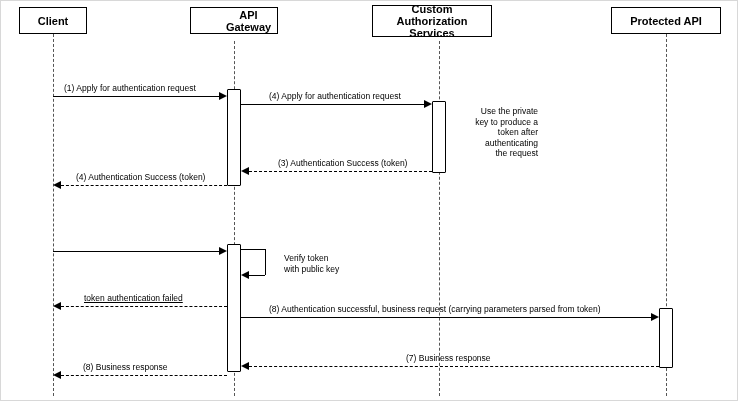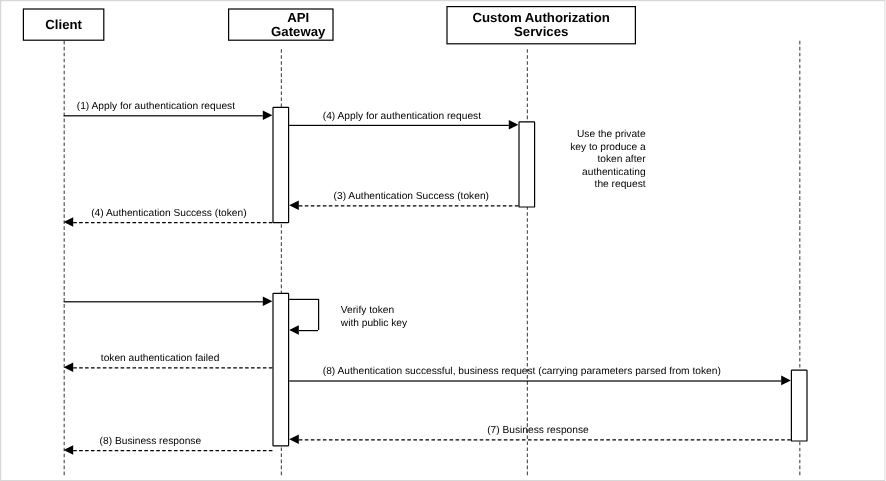--- a/index.html
+++ b/index.html
@@ -103,22 +103,25 @@
   <div class="lifeline-line" style="left:233px; top:40px; height:355px;"></div>
   <div class="lifeline-line" style="left:438px; top:40px; height:355px;"></div>
   <div class="lifeline-line" style="left:665px; top:33px; height:362px;"></div>
 
   <div class="lifeline-head" style="left:18px; top:6px; width:68px; height:27px;">
     <span>Client</span>
   </div>
   <div class="lifeline-head" style="left:189px; top:6px; width:88px; height:27px;padding-left:31px;">
     <span>API Gateway</span>
   </div>
-  <div class="lifeline-head" style="left:371px; top:4px; width:158px; height:32px;">
+  <div class="lifeline-head" style="left:371px; top:4px; width:120px; height:32px;">
     <span>Custom Authorization Services</span>
+  </div>
+  <div class="lifeline-head" style="left:610px; top:6px; width:110px; height:27px;">
+    <span>Protected API</span>
   </div>
 
   <div class="activation" style="left:226px; top:88px; width:14px; height:97px;"></div>
   <div class="activation" style="left:431px; top:100px; width:14px; height:72px;"></div>
   <div class="activation" style="left:226px; top:243px; width:14px; height:128px;"></div>
   <div class="activation" style="left:658px; top:307px; width:14px; height:60px;"></div>
 
   <div class="msg-line" style="left:52px; top:95px; width:166px;"></div>
   <div class="arrow-right" style="left:218px; top:91px;"></div>
   <div class="msg-label" style="left:63px; top:82px;">(1) Apply for authentication request</div>
@@ -148,21 +151,21 @@
     <div class="seg" style="left:0px; top:0px; width:24px;"></div>
     <div class="vseg" style="left:24px; top:0px; height:26px;"></div>
     <div class="seg" style="left:8px; top:26px; width:16px;"></div>
     <div class="arrow-left" style="left:0px; top:22px;"></div>
   </div>
   <div class="note" style="left:270px; top:252px; width:80px;margin-left:13px;">Verify token
 with public key</div>
 
   <div class="msg-line dashed" style="left:60px; top:305px; width:166px;"></div>
   <div class="arrow-left" style="left:52px; top:301px;"></div>
-  <div class="msg-label" style="left:83px; top:292px;">token authentication failed</div>
+  <div class="msg-label" style="left:83px; top:292px;text-decoration:underline;">token authentication failed</div>
 
   <div class="msg-line" style="left:240px; top:316px; width:410px;"></div>
   <div class="arrow-right" style="left:650px; top:312px;"></div>
   <div class="msg-label" style="left:268px; top:303px;">(8) Authentication successful, business request (carrying parameters parsed from token)</div>
 
   <div class="msg-line dashed" style="left:248px; top:365px; width:410px;"></div>
   <div class="arrow-left" style="left:240px; top:361px;"></div>
   <div class="msg-label" style="left:405px; top:352px;">(7) Business response</div>
 
   <div class="msg-line dashed" style="left:60px; top:374px; width:166px;"></div>

